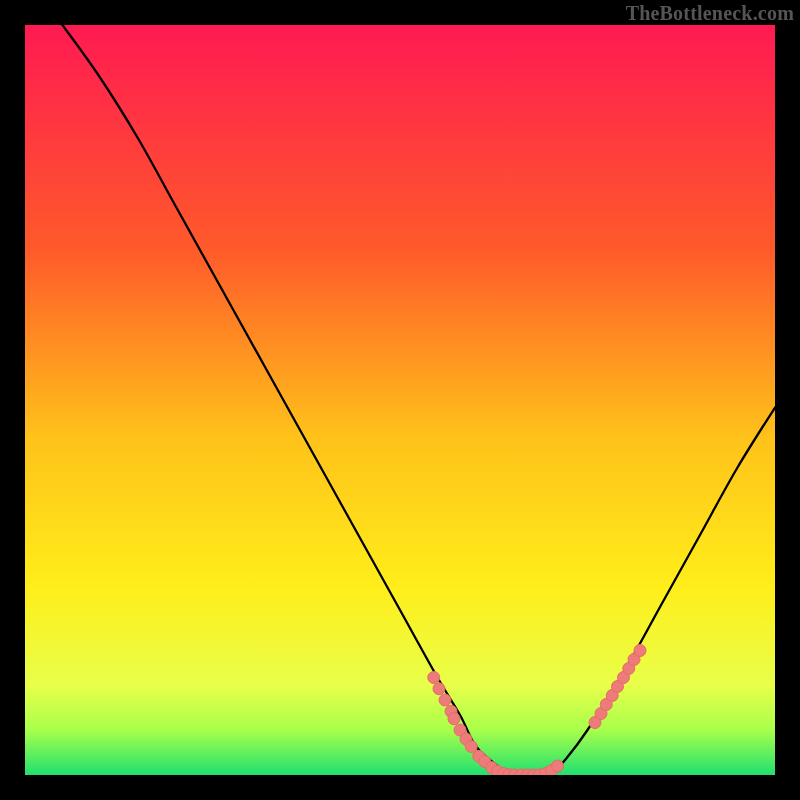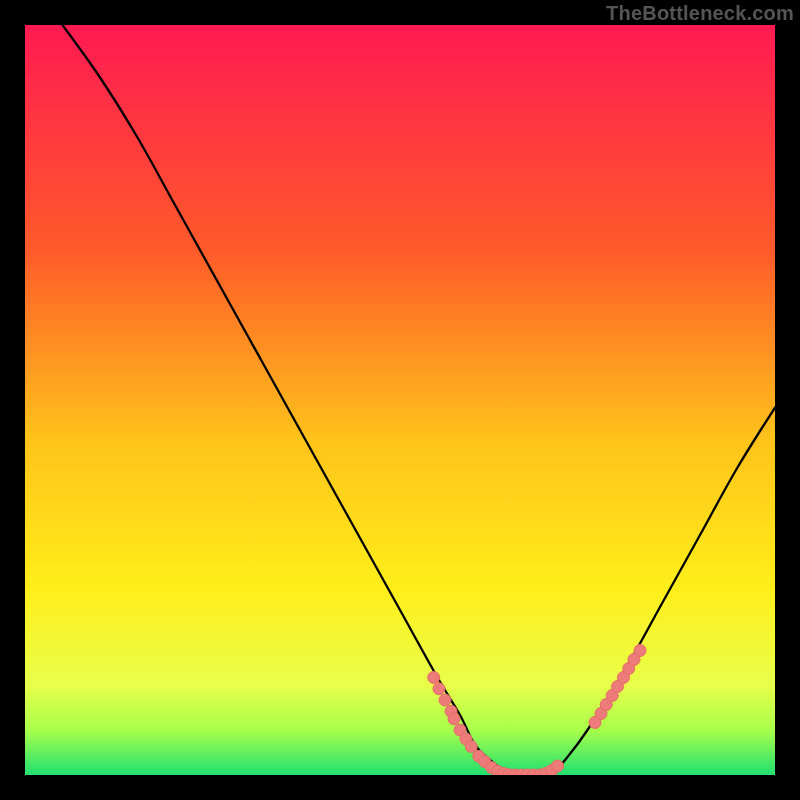--- a/index.html
+++ b/index.html
@@ -8,20 +8,21 @@
     width: 800px;
     height: 800px;
     overflow: hidden;
     font-family: Arial, Helvetica, sans-serif;
   }
   .outer {
     width: 800px;
     height: 800px;
     background: #000;
     position: relative;
+    font-family: Liberation Serif, serif;
   }
   .plot {
     position: absolute;
     left: 25px;
     top: 25px;
     width: 750px;
     height: 750px;
     background: #000;
   }
   .gradient {

